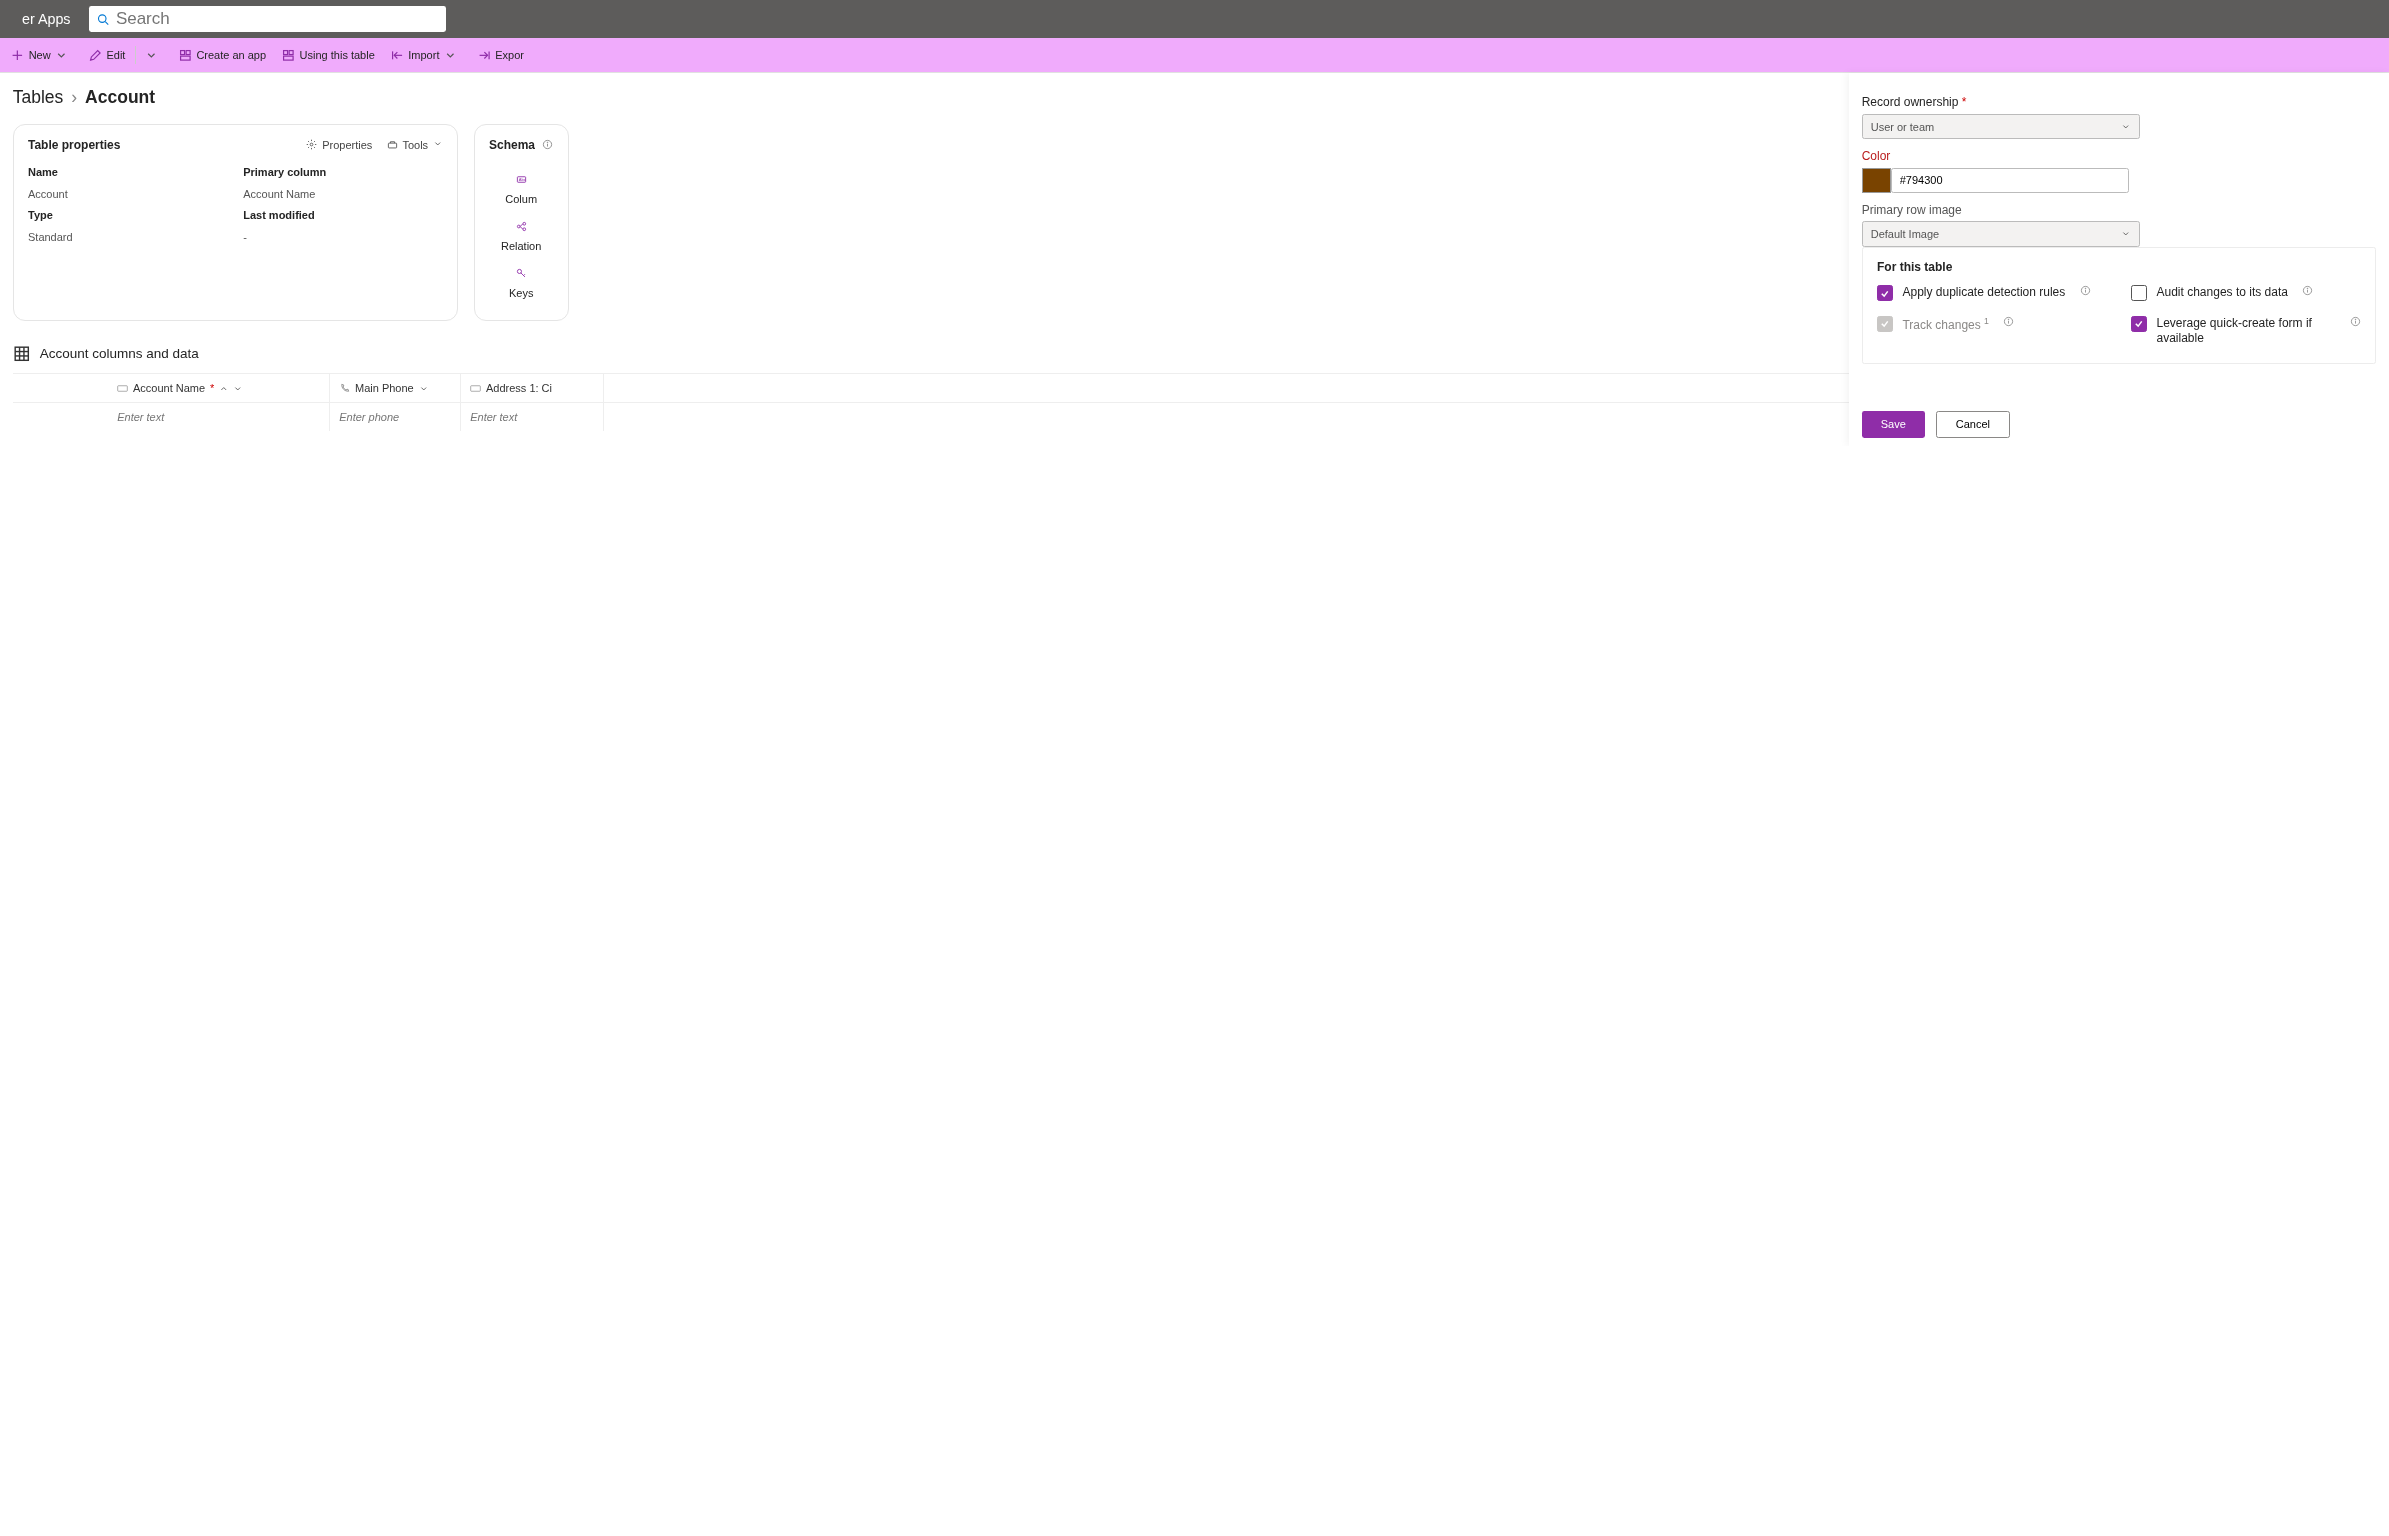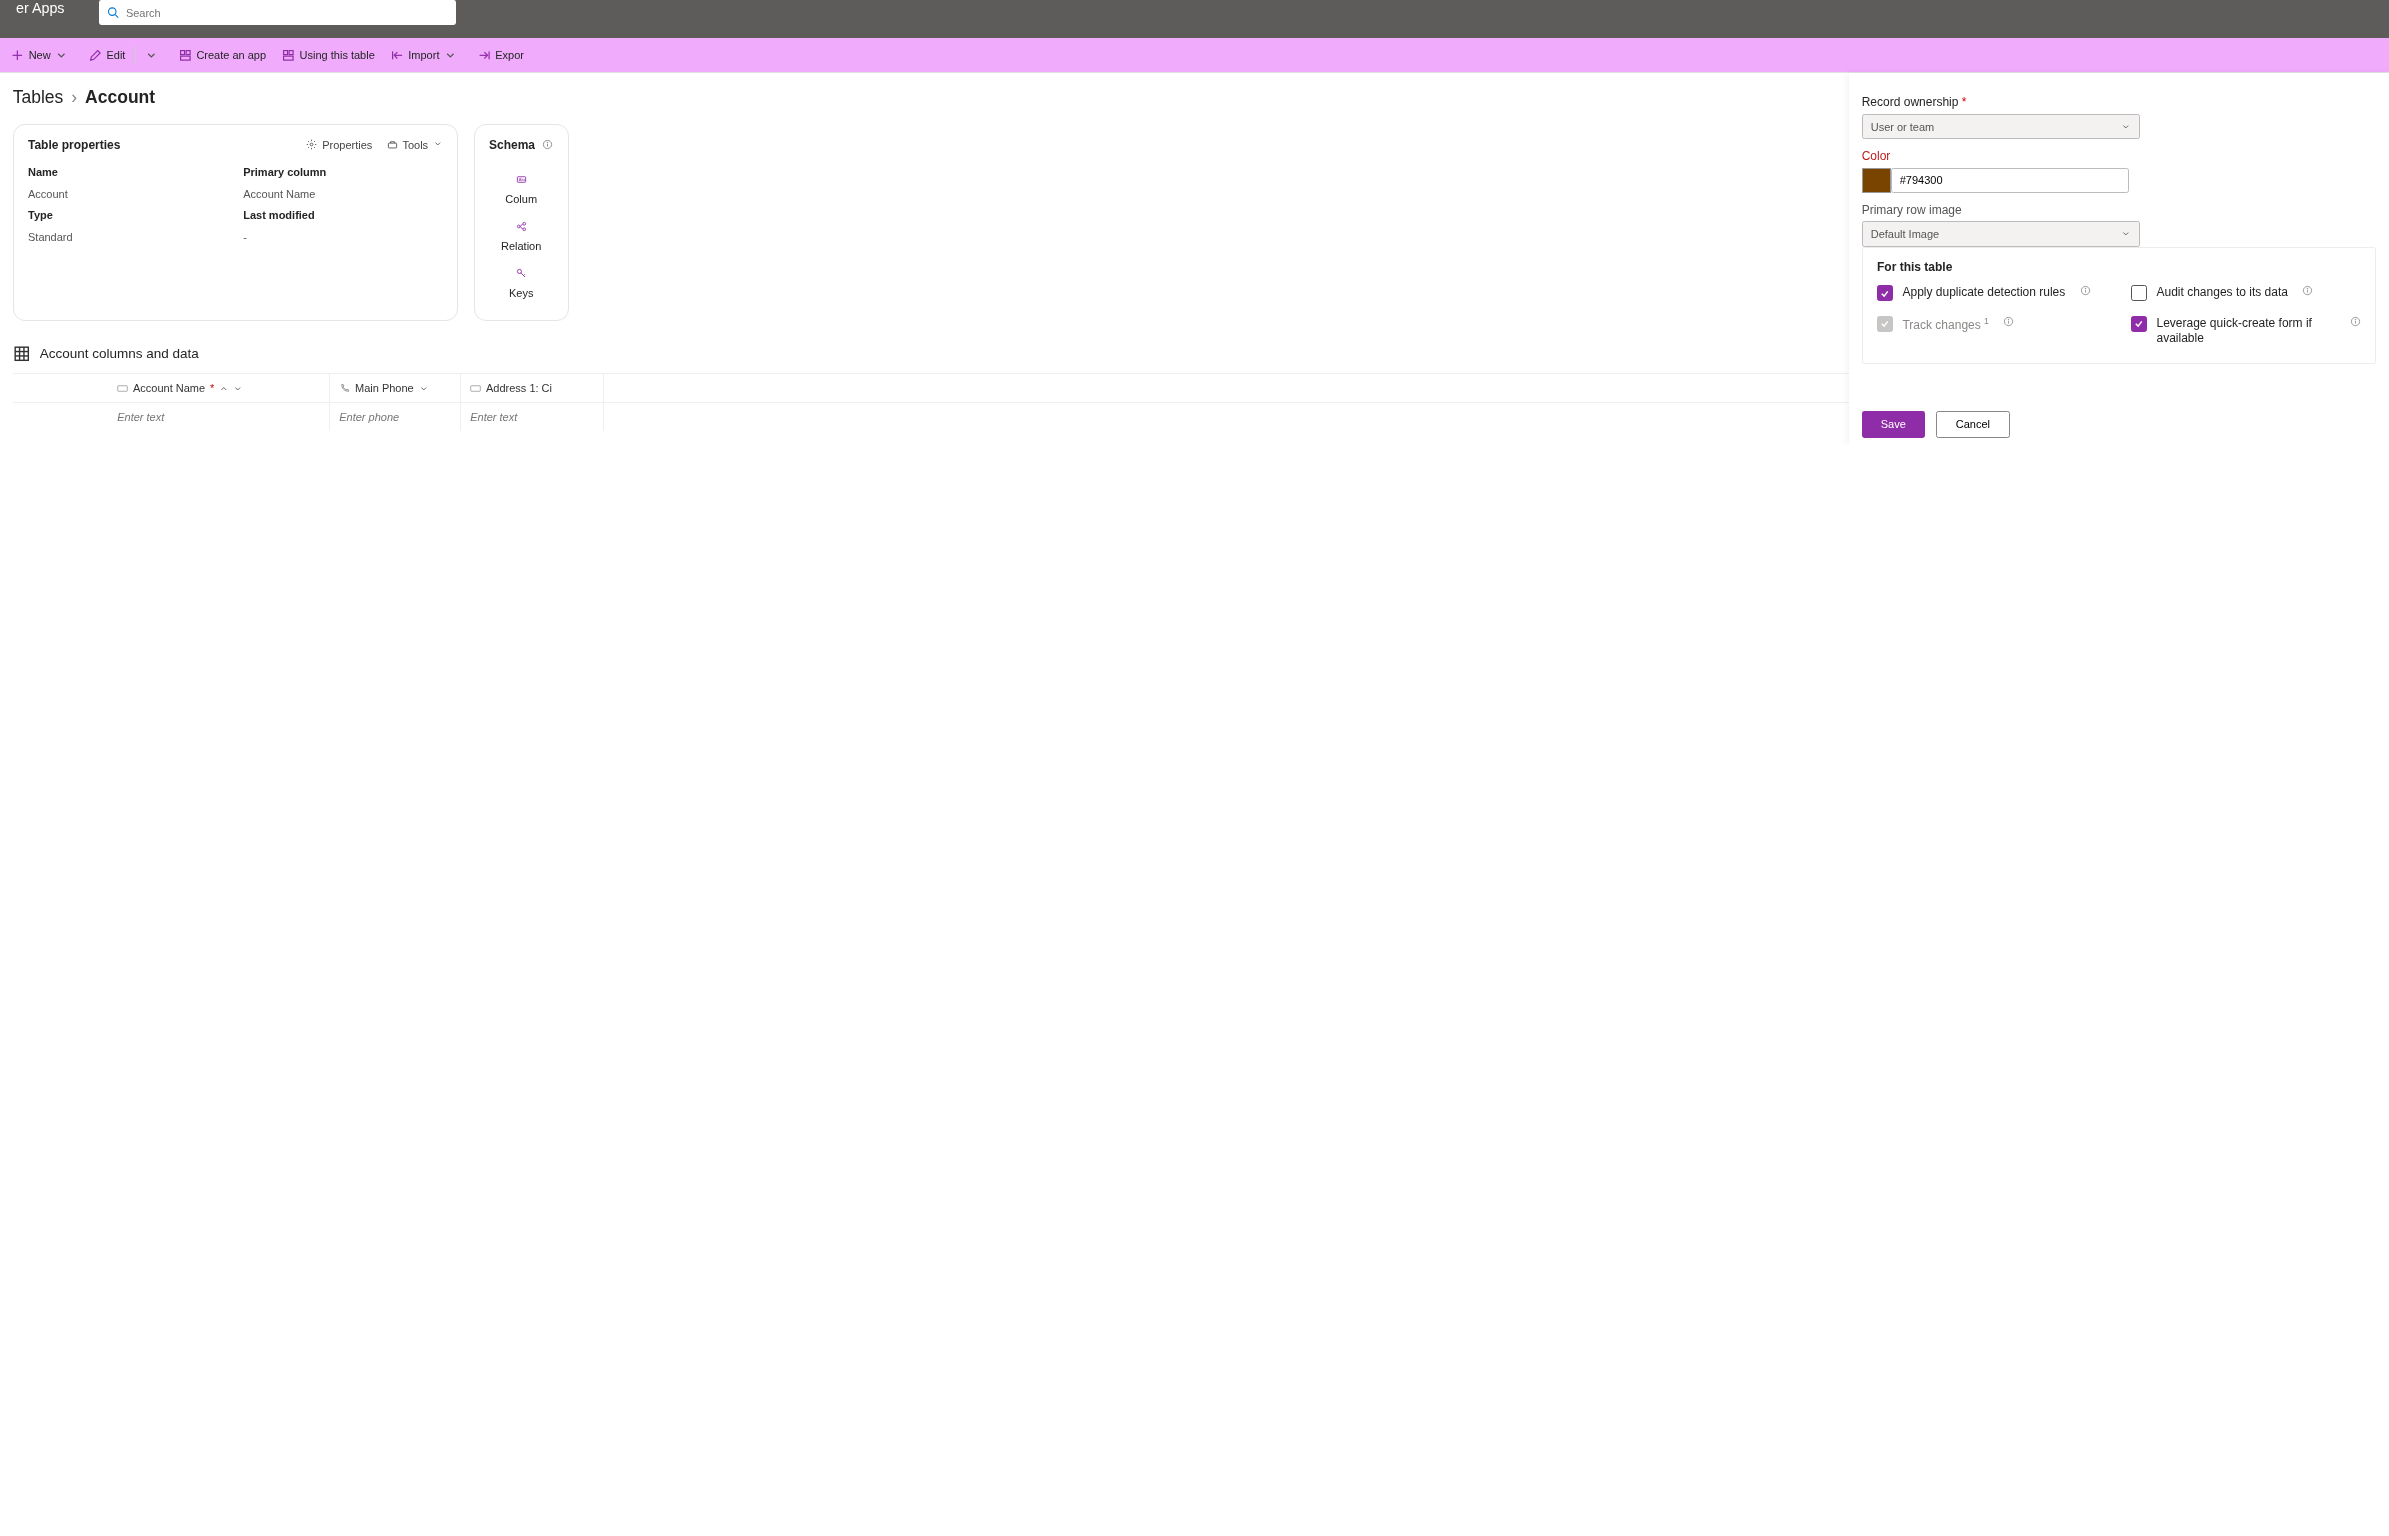--- a/index.html
+++ b/index.html
@@ -1,22 +1,22 @@
 <!DOCTYPE html>
 <html style="font-size:12.7px"><head>
 <meta charset="utf-8">
 <style>
   * { box-sizing: border-box; margin: 0; padding: 0; font-family: "Segoe UI", Arial, sans-serif; }
   body { background:#ffffff; color:#242424; font-size:11px; }
-  .header { background:#5d5c5b; height:38px; display:flex; padding:0 16px; color:#fff;gap:16px; }
+  .header { background:#5d5c5b; height:38px; display:flex; align-items:center; padding:0 22px; color:#fff; }
   .header-title { font-size:14.3px; font-weight:400; margin-right:19px; }
   .search-wrap { flex:0 0 357px; }
   .search-box { background:#fff; border-radius:2.4px; height:25.4px; display:flex; align-items:center; padding:0 8px; }
   .search-box svg { width:12.7px; height:12.7px; margin-right:6.4px; }
-  .search-box input { border:none; outline:none; font-size:11px; width:100%; color:#555; }
+  .search-box input { border:none; outline:none; font-size:17px; width:100%; color:#555; }
   .cmd-bar { height:35px; border-bottom:0.8px solid #e1e1e1; display:flex; align-items:center; padding:0 3.2px; background:#f0abfc; }
   .cmd-btn { display:flex; align-items:center; padding:0 8px; height:100%; cursor:pointer; font-size:11px; color:#242424; }
   .cmd-btn svg { width:12.7px; height:12.7px; margin-right:4.8px; }
   .cmd-sep { width:0.8px; height:17.5px; background:#ccc; margin:0 1.6px; }
   .content { padding:14.3px 12.7px; position:relative; background:#fff; }
   .breadcrumb { font-size:17.5px; display:flex; align-items:center; gap:8px; margin-bottom:16px; }
   .breadcrumb .bc-link { color:#242424; cursor:pointer; }
   .breadcrumb .bc-sep { color:#888; }
   .breadcrumb .bc-current { font-weight:600; }
   .cards-row { display:flex; gap:16px; }

